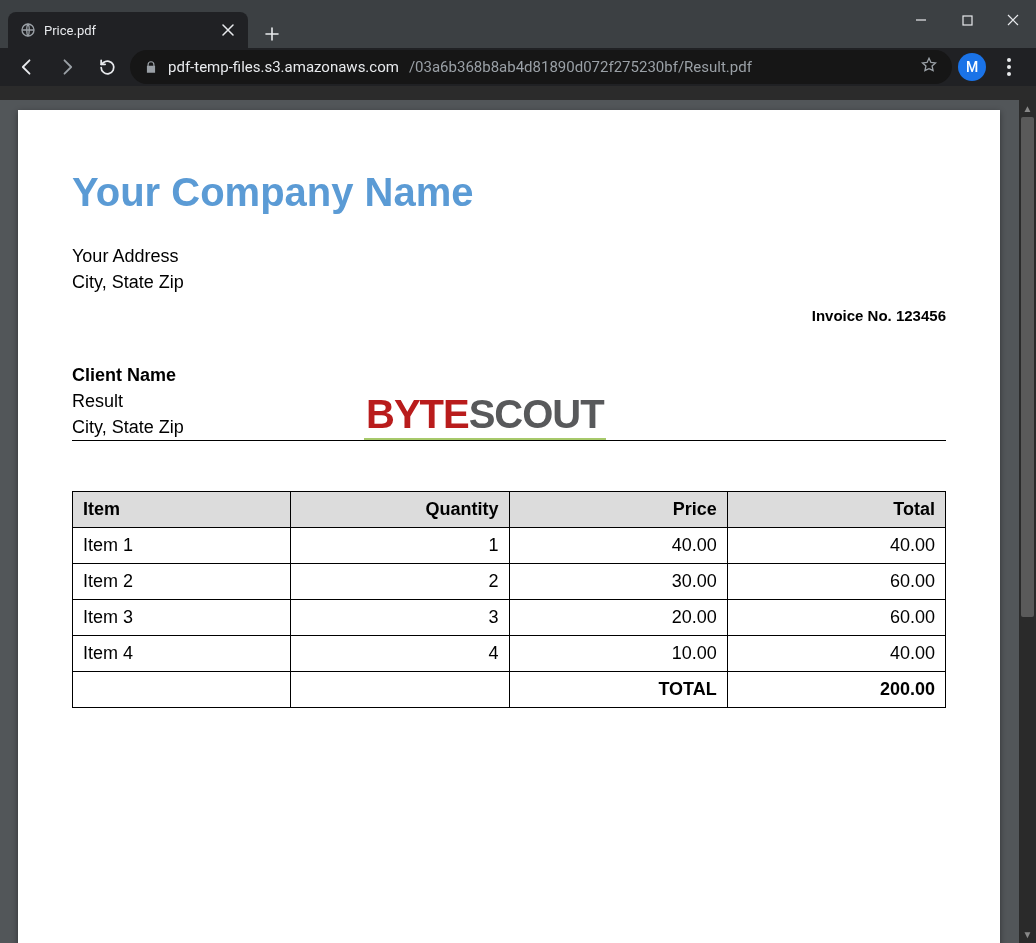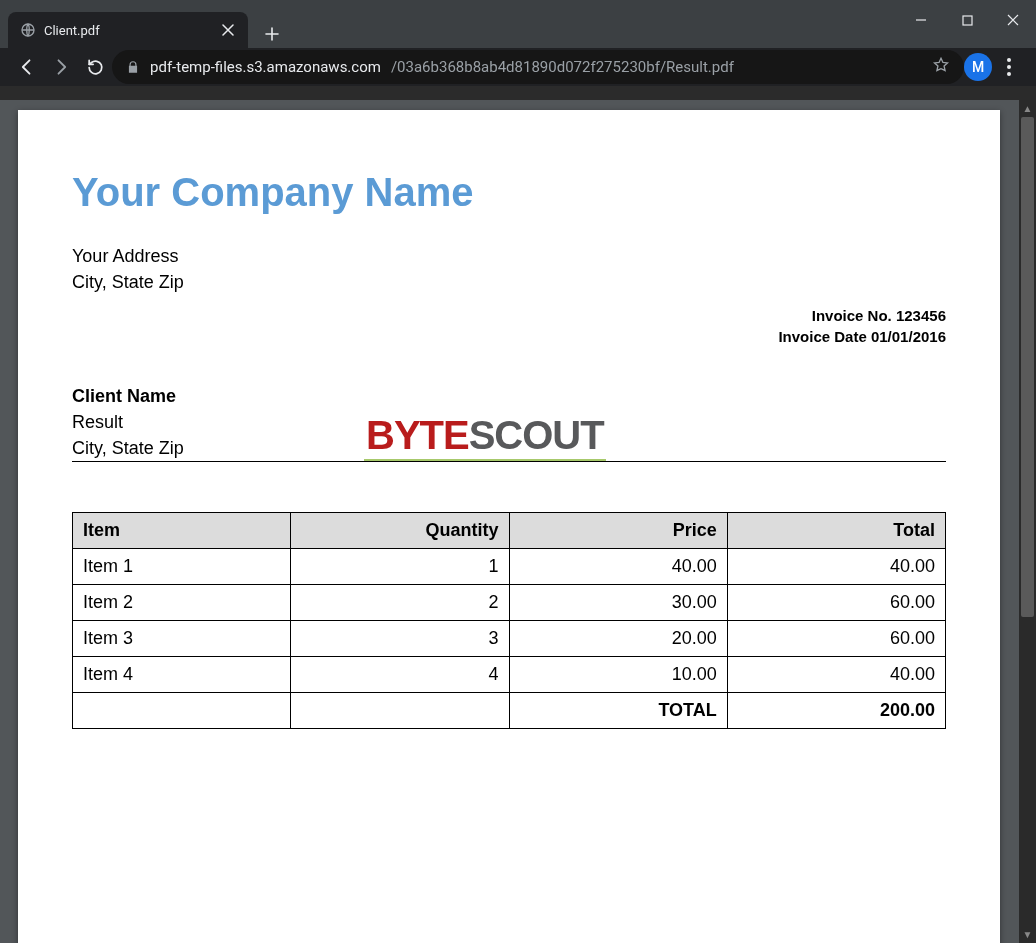--- a/index.html
+++ b/index.html
@@ -60,21 +60,21 @@
     display:flex;align-items:center;justify-content:center;
     color:#e8eaed;
   }
   
   .toolbar {
     height: 38px;
     background: #202124;
     display:flex;
     align-items:center;
     padding: 12px 10px;
-    gap: 0;
+    gap: 6px;
   }
   .nav-btn {
     width:34px;height:34px;border-radius:50%;
     display:flex;align-items:center;justify-content:center;
     color:#9aa0a6;
   }
   .nav-btn.enabled { color:#e8eaed; }
   .omnibox {
     flex:1;
     height:34px;
@@ -222,21 +222,21 @@
 
 <div class="titlebar">
   <div class="tab-strip">
     <div class="tab">
       <span class="favicon">
         <svg width="16" height="16" viewBox="0 0 24 24" fill="none" stroke="#9aa0a6" stroke-width="2">
             <circle cx="12" cy="12" r="9"></circle>
             <path d="M3 12h18M12 3c2.5 3 2.5 15 0 18M12 3c-2.5 3-2.5 15 0 18"></path>
           </svg>
       </span>
-      <span class="title">Client.pdf</span>
+      <span class="title">Price.pdf</span>
       <span class="close">
         <svg width="12" height="12" viewBox="0 0 12 12">
             <path d="M1 1l10 10M11 1L1 11" stroke="#e8eaed" stroke-width="1.5" stroke-linecap="round"></path>
           </svg>
       </span>
     </div>
     <div class="newtab">
       <svg width="14" height="14" viewBox="0 0 14 14">
           <path d="M7 1v12M1 7h12" stroke="#e8eaed" stroke-width="1.6" stroke-linecap="round"></path>
         </svg>
@@ -309,21 +309,20 @@
   <div class="page">
     <div class="company-name">Your Company Name</div>
 
     <div class="addr-block">
       <div>Your Address</div>
       <div>City, State Zip</div>
     </div>
 
     <div class="invoice-meta">
       <div><span>Invoice No. </span><span>123456</span></div>
-      <div><span>Invoice Date </span><span>01/01/2016</span></div>
     </div>
 
     <div class="client-logo-row">
       <div class="client-block">
         <div class="strong">Client Name</div>
         <div>Result</div>
         <div>City, State Zip</div>
       </div>
       <div class="logo-wrap">
         <div class="logo"><span class="g">BYTE</span><span class="d">SCOUT</span></div>

